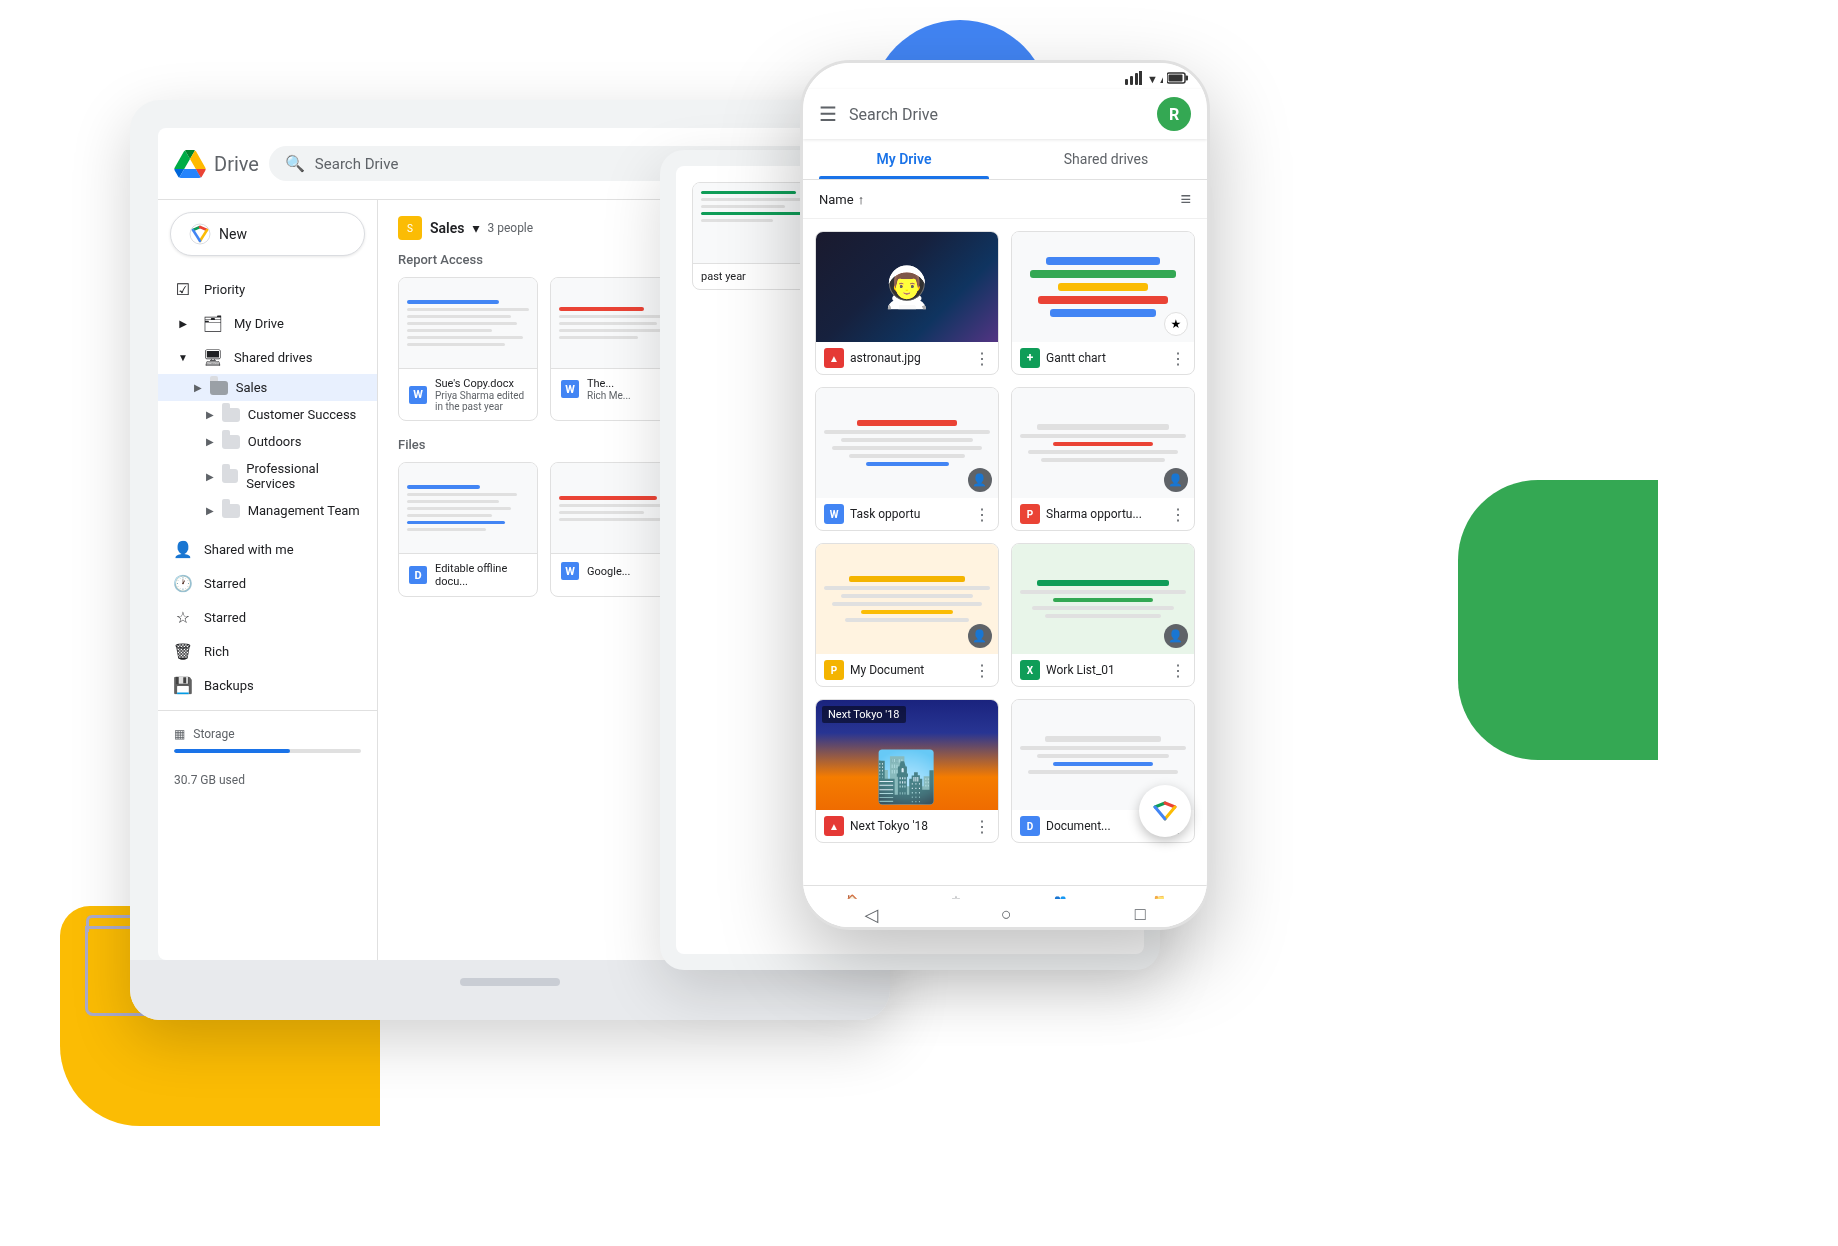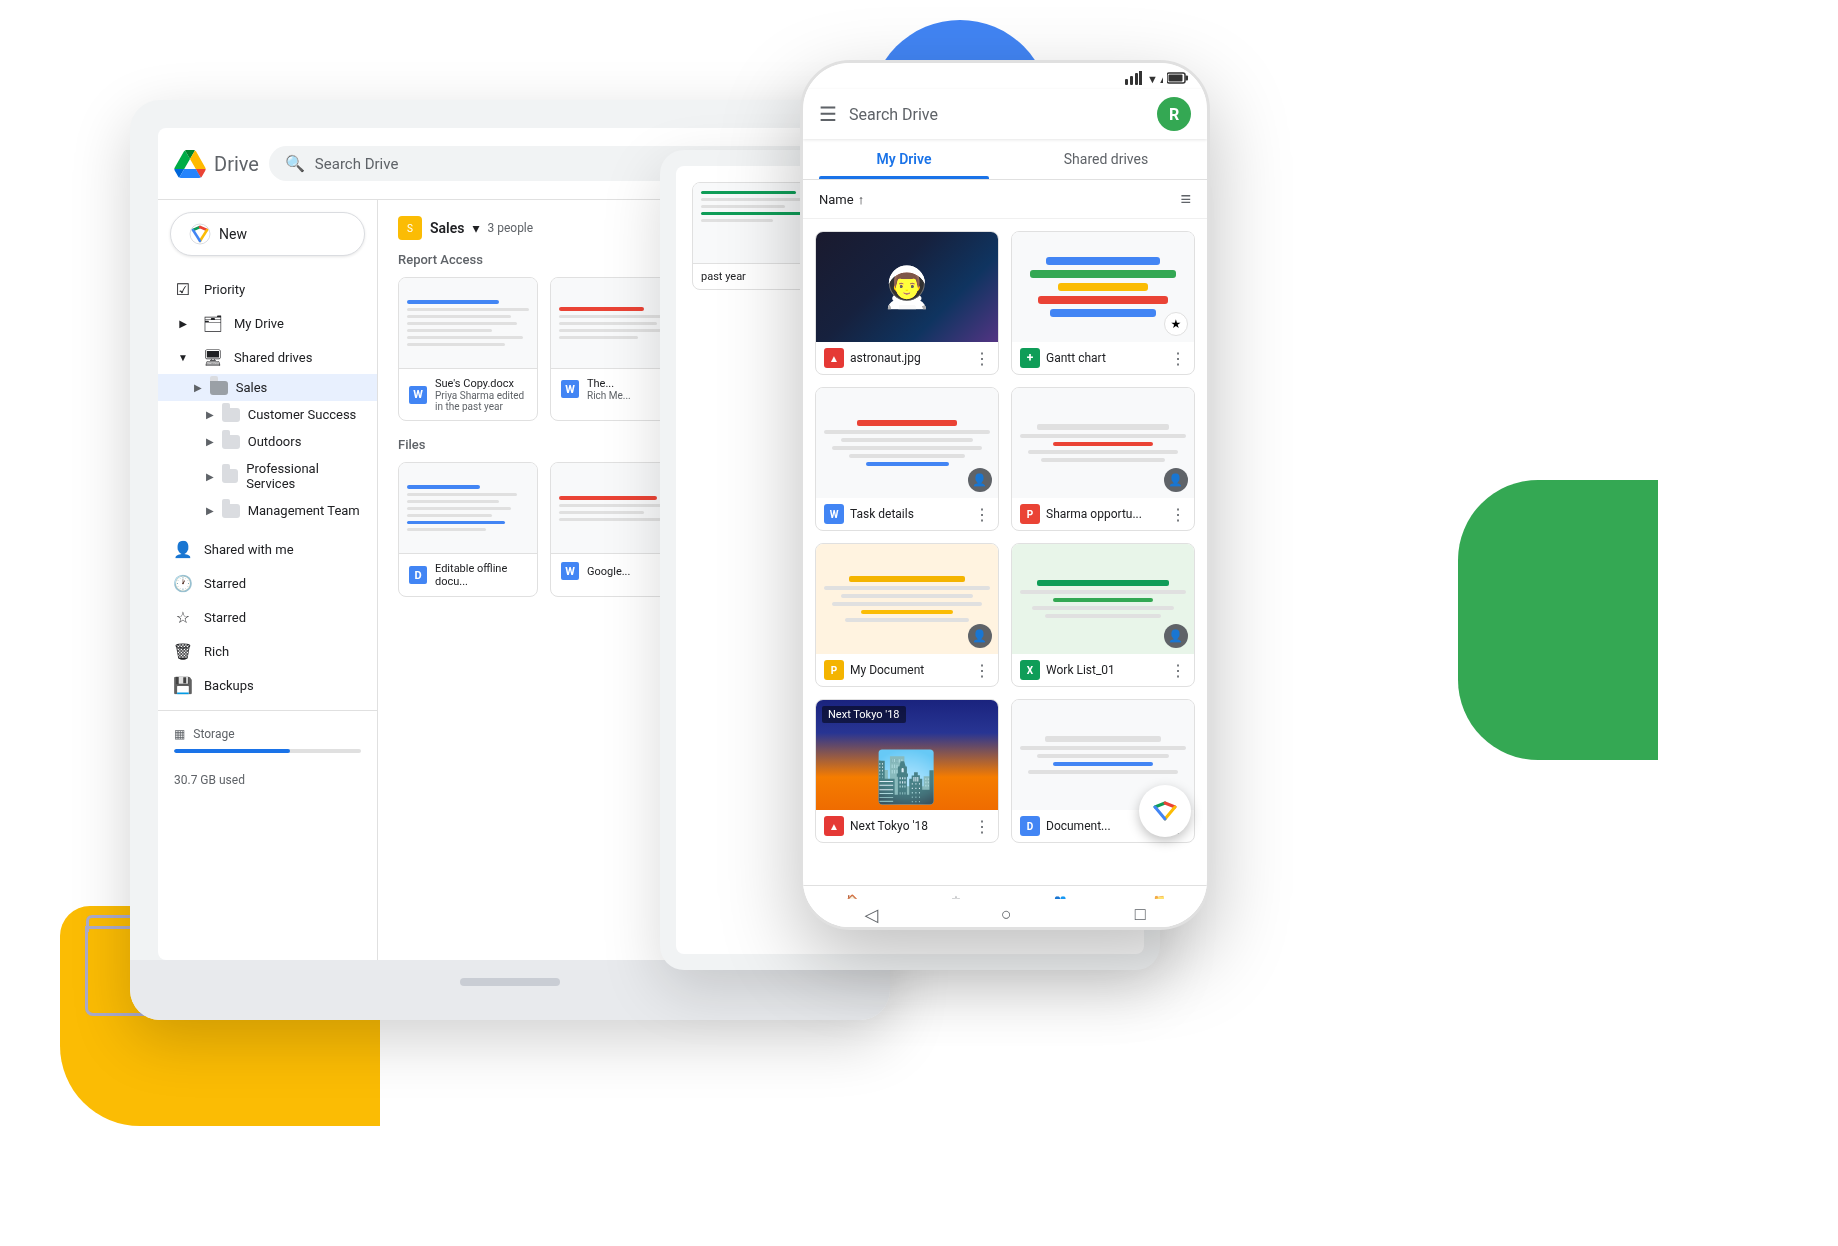--- a/index.html
+++ b/index.html
@@ -1059,21 +1059,21 @@
           <div style="height:6px;border-radius:2px;background:#ea4335;width:60%"></div>
           <div style="height:4px;border-radius:2px;background:#e0e0e0;width:100%"></div>
           <div style="height:4px;border-radius:2px;background:#e0e0e0;width:80%"></div>
           <div style="height:4px;border-radius:2px;background:#e0e0e0;width:90%"></div>
           <div style="height:4px;border-radius:2px;background:#e0e0e0;width:70%"></div>
           <div style="height:4px;border-radius:2px;background:#4285f4;width:50%"></div>
           <div class="people-badge">👤</div>
         </div>
         <div class="phone-file-info">
           <div class="phone-file-icon" style="background:#4285f4">W</div>
-          <span class="phone-file-name">Task details</span>
+          <span class="phone-file-name">Task opportu</span>
           <span class="phone-file-more">⋮</span>
         </div>
       </div>
 
       <div class="phone-file-card">
         <div class="phone-file-thumb" style="padding:8px;flex-direction:column;gap:4px;position:relative;">
           <div style="height:6px;border-radius:2px;background:#e0e0e0;width:80%"></div>
           <div style="height:4px;border-radius:2px;background:#e0e0e0;width:100%"></div>
           <div style="height:4px;border-radius:2px;background:#ea4335;width:60%"></div>
           <div style="height:4px;border-radius:2px;background:#e0e0e0;width:90%"></div>

